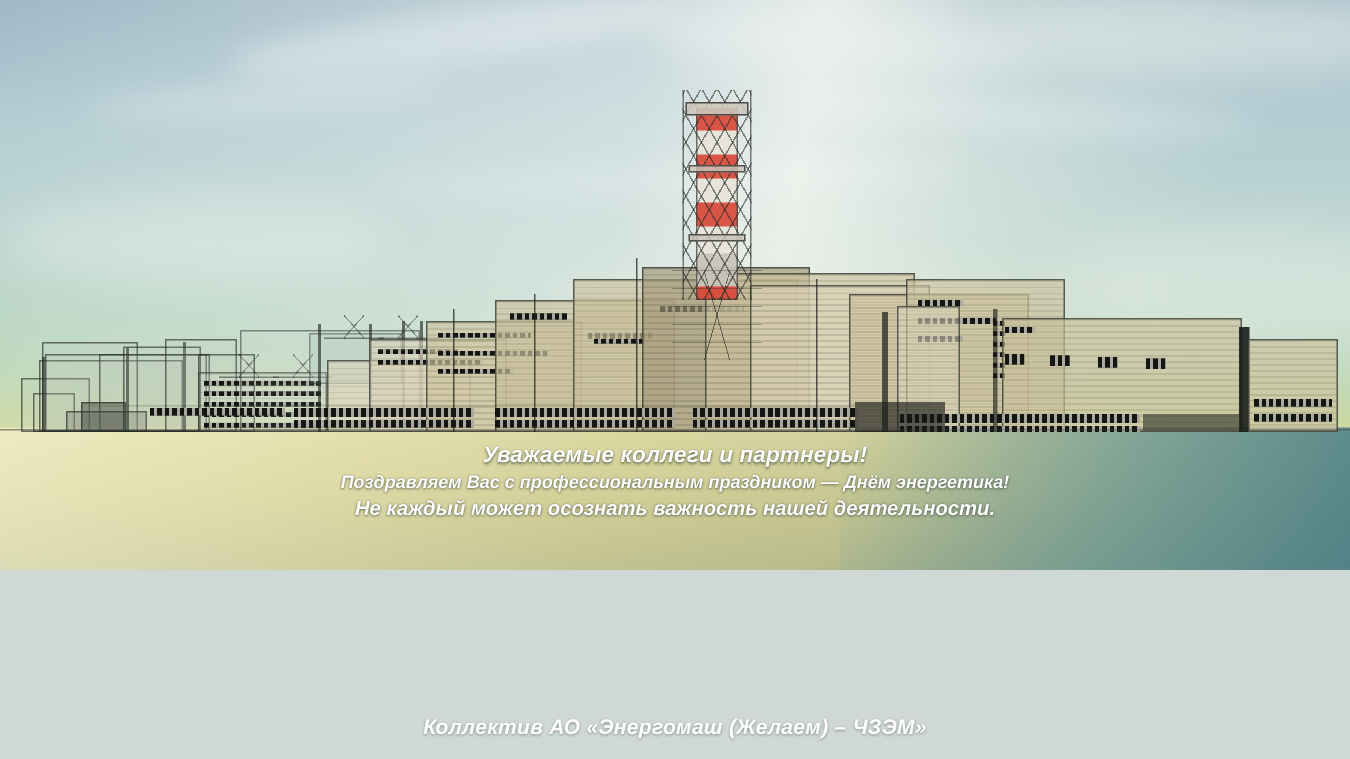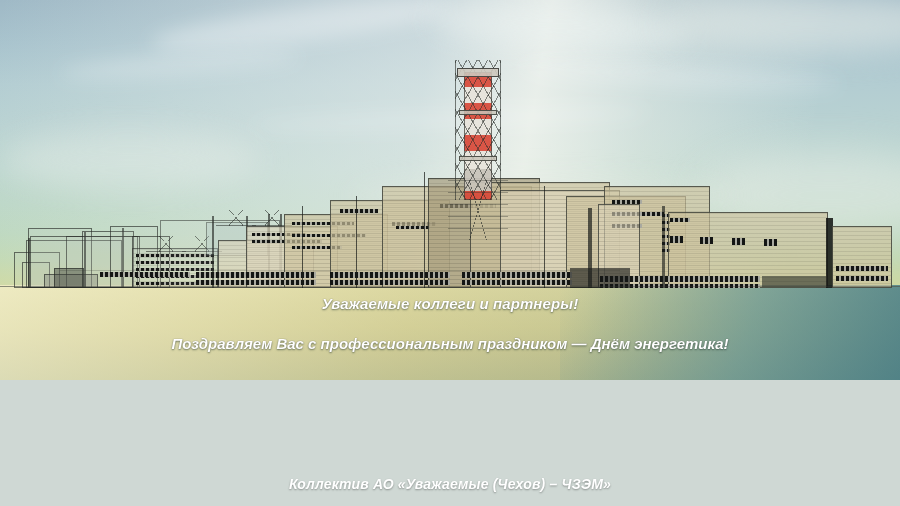--- a/index.html
+++ b/index.html
@@ -170,21 +170,21 @@
   
   .msg-block {
     position:absolute; left:0; top:294px; width:900px;
     text-align:center;
     font-style:italic; font-weight:bold;
     color:#ffffff;
     text-shadow:0 1px 2px rgba(30,50,40,0.55), 0 0 1px rgba(0,0,0,0.4);
   }
   .msg-line { line-height:1.32; white-space:nowrap; }
   .msg-1 { font-size:15px; letter-spacing:0.1px; }
-  .msg-2 { font-size:15px;margin-top:20px; }
+  .msg-2 { font-size:12px; }
   .msg-3 { font-size:13.5px; }
   .msg-4 { font-size:13.5px; }
 
   .blue-panel {
     position:absolute; left:0; top:378px; width:900px; height:128px;
     background:#245480;
     background-image:linear-gradient(180deg,#26567f 0%, #23507a 55%, #1f4a72 100%);
   }
   .wish-text {
     position:absolute; left:110px; top:16px; width:680px;
@@ -376,18 +376,19 @@
     </div>
 
     <div class="hline" style="left:0;   top:286px; width:900px; background:rgba(55,58,50,0.35);"></div>
     <div class="hline" style="left:60px; top:270px; width:560px; background:rgba(55,58,50,0.22);"></div>
   </div>
 
 
   <div class="msg-block">
     <div class="msg-line msg-1">Уважаемые коллеги и партнеры!</div>
     <div class="msg-line msg-2">Поздравляем  Вас с  профессиональным праздником — Днём энергетика!</div>
+    <div class="msg-line msg-3">Не каждый может осознать важность нашей деятельности.</div>
   </div>
 
 
-  <div class="signature">Коллектив АО «Уважаемые (Чехов) – ЧЗЭМ»</div>
+  <div class="signature">Коллектив АО «Энергомаш (Желаем) – ЧЗЭМ»</div>
 
 </div>
 
 </body></html>

